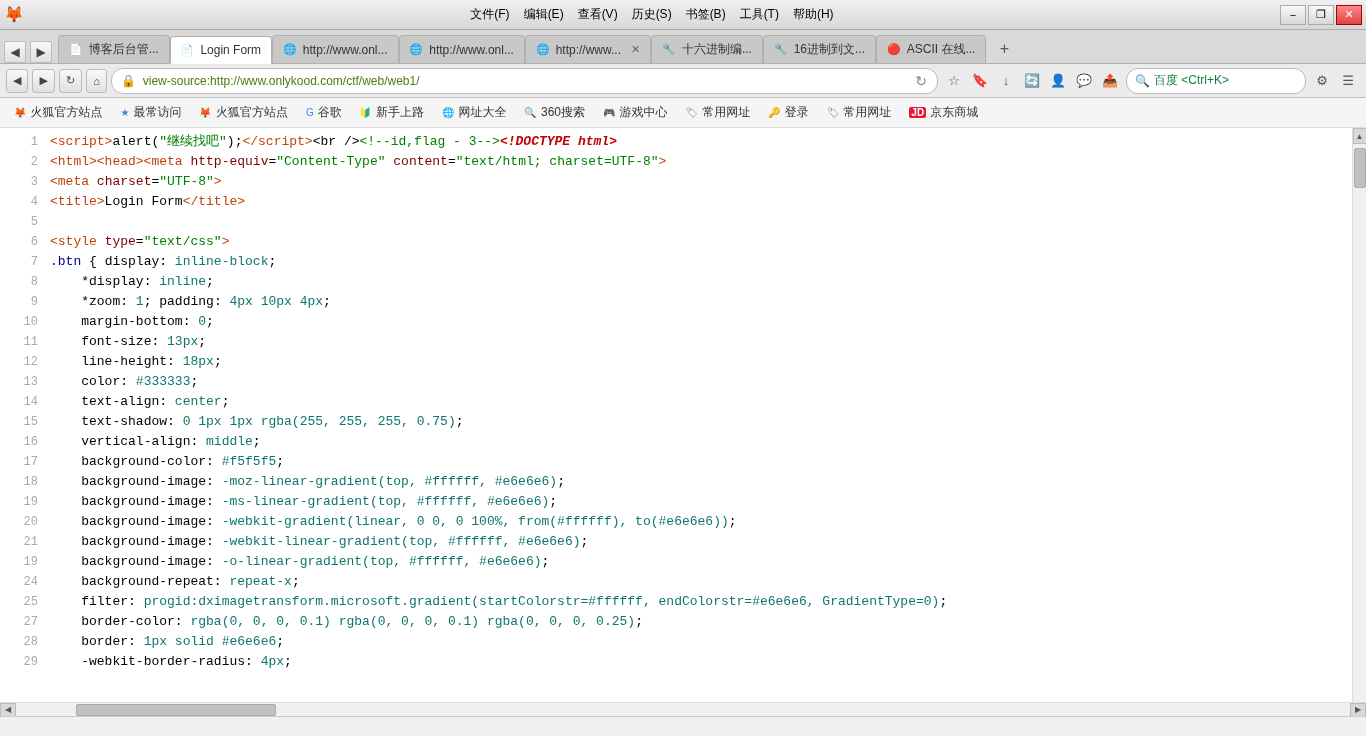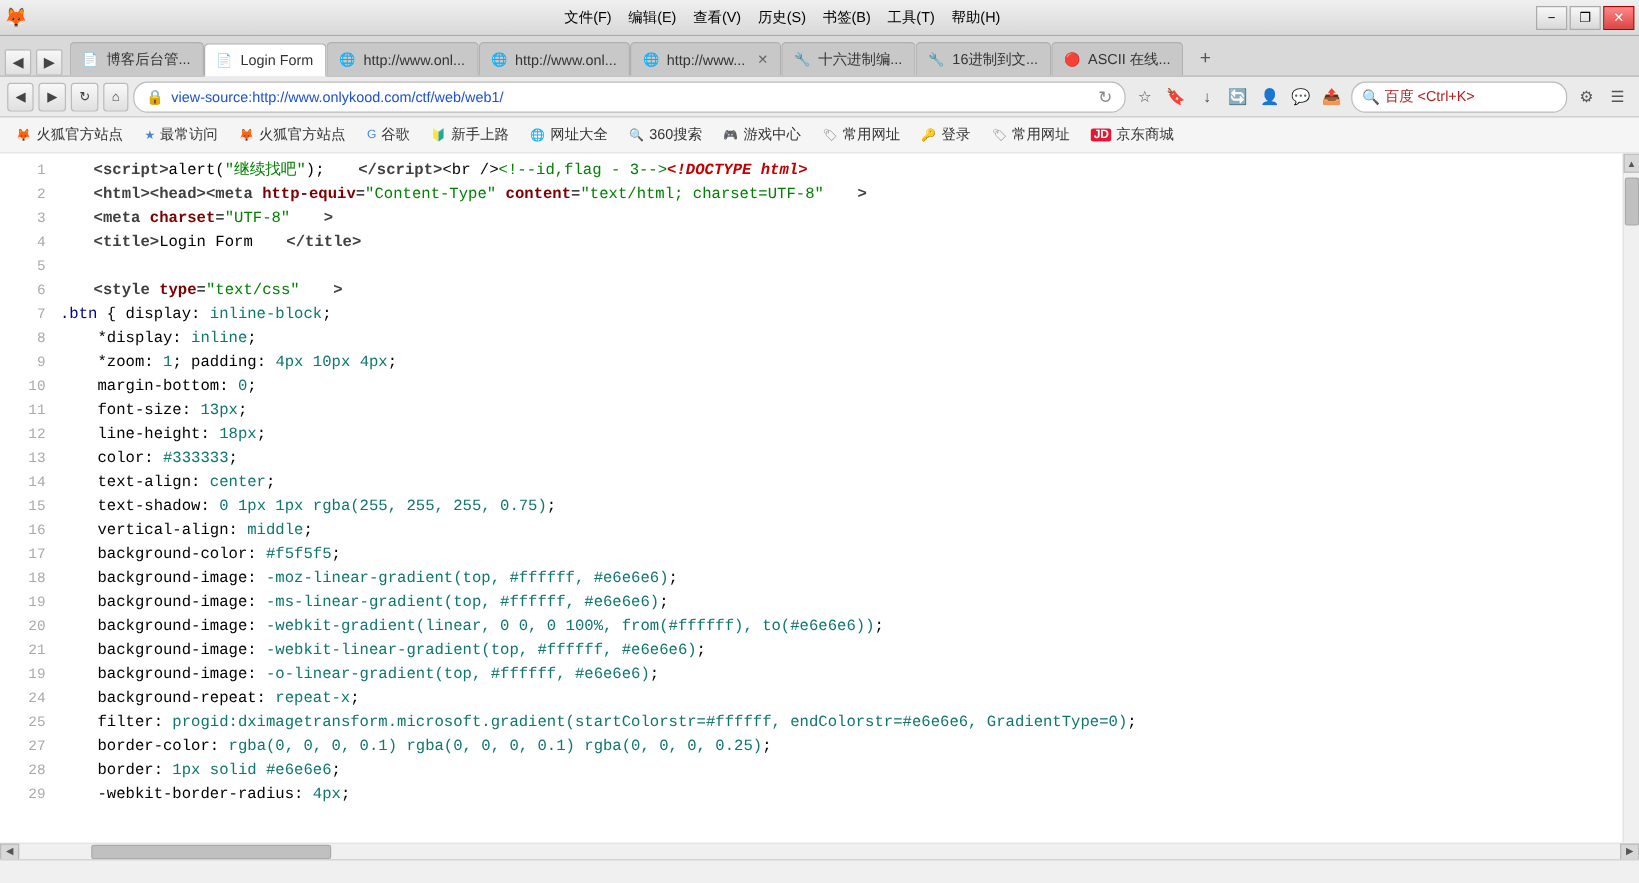--- a/index.html
+++ b/index.html
@@ -158,37 +158,37 @@
       border: 1px solid #bbb;
       border-radius: 12px;
       display: flex;
       align-items: center;
       background: #fff;
       padding: 0 10px;
       gap: 6px;
     }
     .addr-url-text {
       font-size: 12px;
-      color: #1d4ed8;
+      color: #4d7c0f;
       flex: 1;
     }
     .addr-search-box {
       width: 180px;
       height: 26px;
       border: 1px solid #bbb;
       border-radius: 12px;
       display: flex;
       align-items: center;
       background: #fff;
       padding: 0 8px;
       gap: 4px;
     }
     .addr-search-text {
       font-size: 12px;
-      color: #b91c1c;
+      color: #15803d;
     }
     .addr-icon-group {
       display: flex;
       gap: 2px;
     }
     .addr-icon {
       width: 24px;
       height: 24px;
       display: flex;
       align-items: center;
@@ -256,22 +256,22 @@
       flex-shrink: 0;
       font-size: 12px;
       user-select: none;
     }
     .code-text {
       flex: 1;
       white-space: pre;
     }
 
     
-    .c-tag { color: #404040; font-weight: bold; margin-left: 28px; }
-    .c-attr { color: #7d0000; font-weight: bold; }
+    .c-tag { color: #c2410c; font-weight: normal; }
+    .c-attr { color: #7d0000; }
     .c-text { color: #000; }
     .c-comment { color: #008000; text-align: right; }
     .c-doctype { color: #c00000; font-weight: bold; font-style: italic; }
     .c-prop { color: #000; }
     .c-propval { color: #0f766e; }
     .c-selector { color: #00008b; }
     .c-string { color: #008000; }
 
     
     .scrollbar-track {

